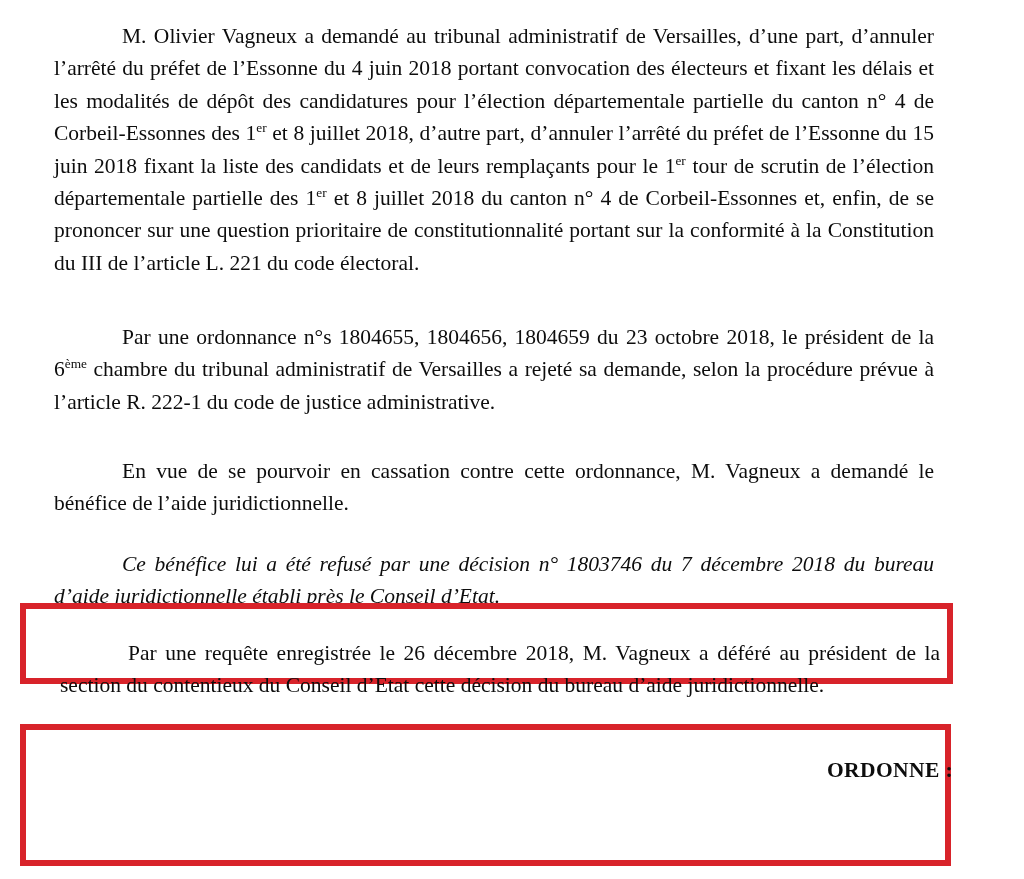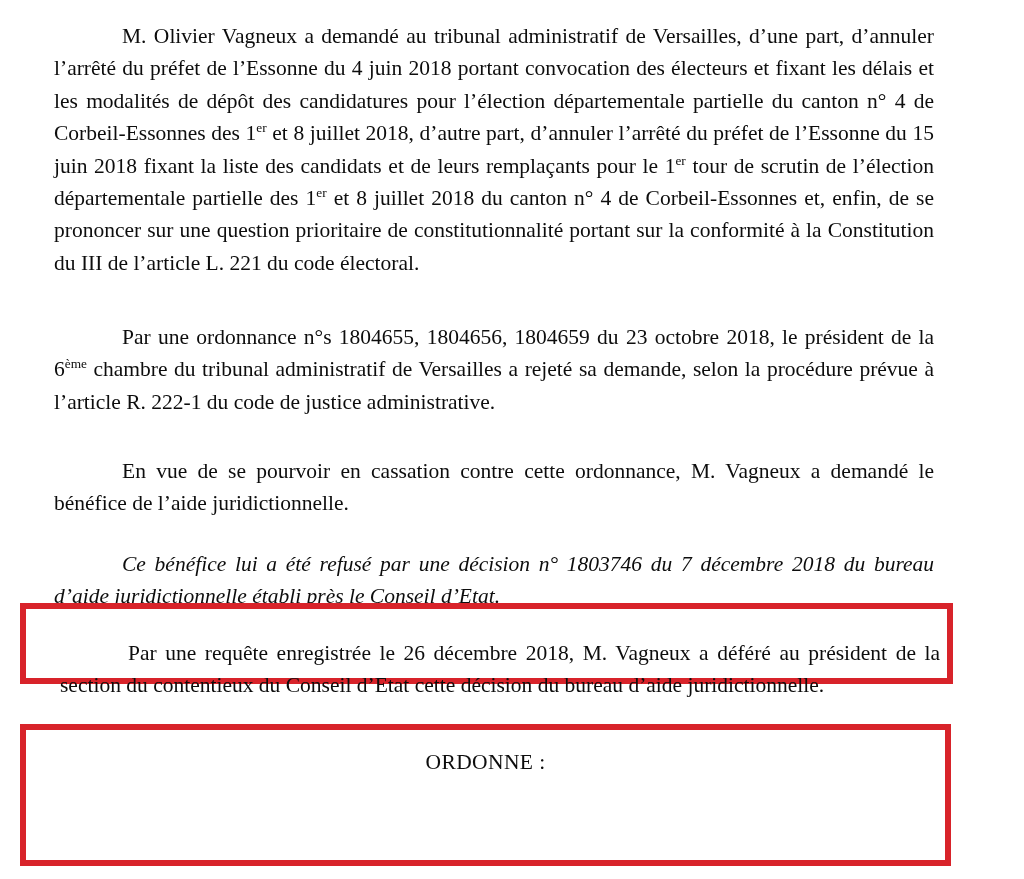--- a/index.html
+++ b/index.html
@@ -88,25 +88,25 @@
     width: 880px;
     text-indent: 68px;
     margin-top: 18px;
   }
 
   
   #ordonne {
     left: 0;
     top: 20px;
     width: 100%;
-    text-align: center;
-    font-weight: normal;
+    text-align: right;
+    font-weight: bold;
     font-size: 21.5px;
     letter-spacing: 0.4px;
-    margin: 0;
+    margin: 8px;
     position: absolute;
   }
 
   
   #articlepara {
     left: 34px;
     top: 69px;
     width: 880px;
     text-indent: 0;
   }

